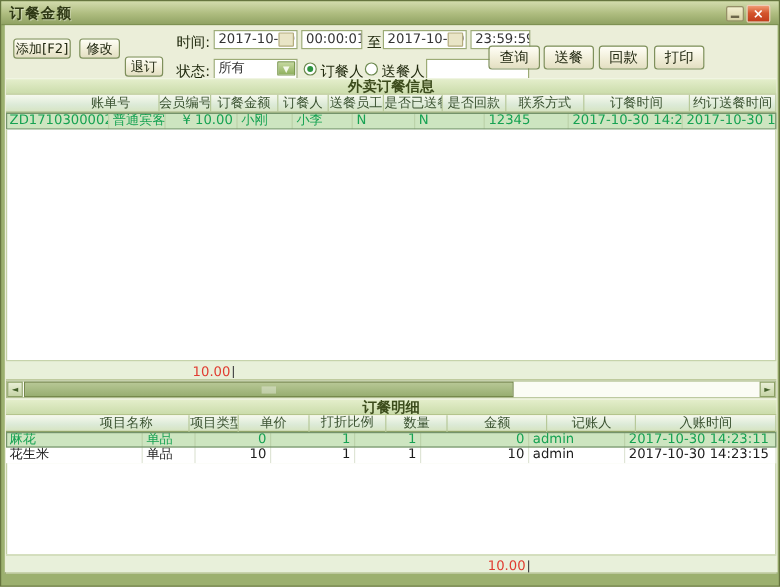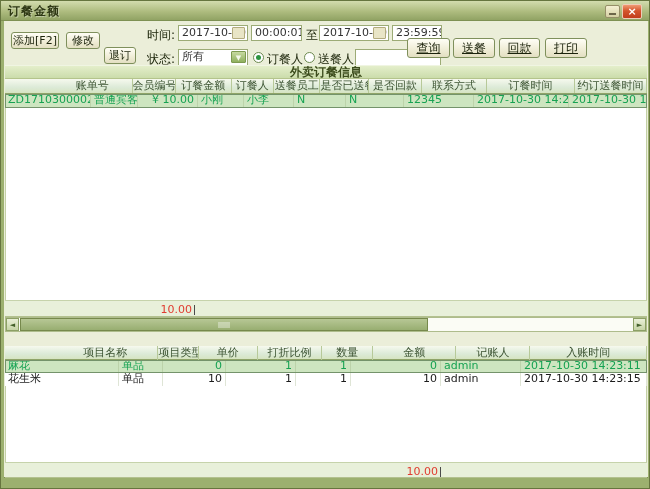--- a/index.html
+++ b/index.html
@@ -45,21 +45,21 @@
   }
 
   
   .xpbtn {
     position:absolute; height:17px;
     background:linear-gradient(#fffef6,#efecd5 60%,#e3dfc2);
     border:1px solid #7f905c; border-radius:3px;
     font-size:11px; color:#1c230c; text-align:center; line-height:15px;
     cursor:default; white-space:nowrap;
   }
-  .xpbtn.big { height:20px; line-height:18px; font-size:12px;text-decoration:underline; }
+  .xpbtn.big { height:20px; line-height:18px; font-size:12px; }
 
   .lbl { position:absolute; font-size:12px; color:#20290e; white-space:nowrap; }
 
   .field {
     position:absolute; height:16px; background:#fff;
     border:1px solid #9cab76; font-size:11px; color:#333;
     line-height:14px; padding-left:3px; white-space:nowrap; overflow:hidden;
   }
   .date-btn {
     position:absolute; right:2px; top:1px; width:13px; height:12px;
@@ -222,20 +222,21 @@
     <div class="total-bar" style="top:279px; height:17px;">
       <span class="total-value" style="left:0; width:190px;">10.00</span>
     </div>
 
     <div class="hscroll" style="top:296px;">
       <span class="scr-btn" style="left:0;">◄</span>
       <span class="scr-thumb"></span>
       <span class="scr-btn" style="left:627px;">►</span>
     </div>
 
+    <div class="sec-hd" style="top:311px;">订餐明细</div>
 
     <div>
       <div class="grid-head" style="top:325px; height:14px;">
           <div class="th" style="width: 114px;">项目名称</div>
           <div class="th" style="width: 44px;">项目类型</div>
           <div class="th" style="width: 63px;">单价</div>
           <div class="th" style="width: 70px; font-family: Liberation Serif, serif;">打折比例</div>
           <div class="th" style="width: 55px;">数量</div>
           <div class="th" style="width: 90px;">金额</div>
           <div class="th" style="width: 80px;">记账人</div>

